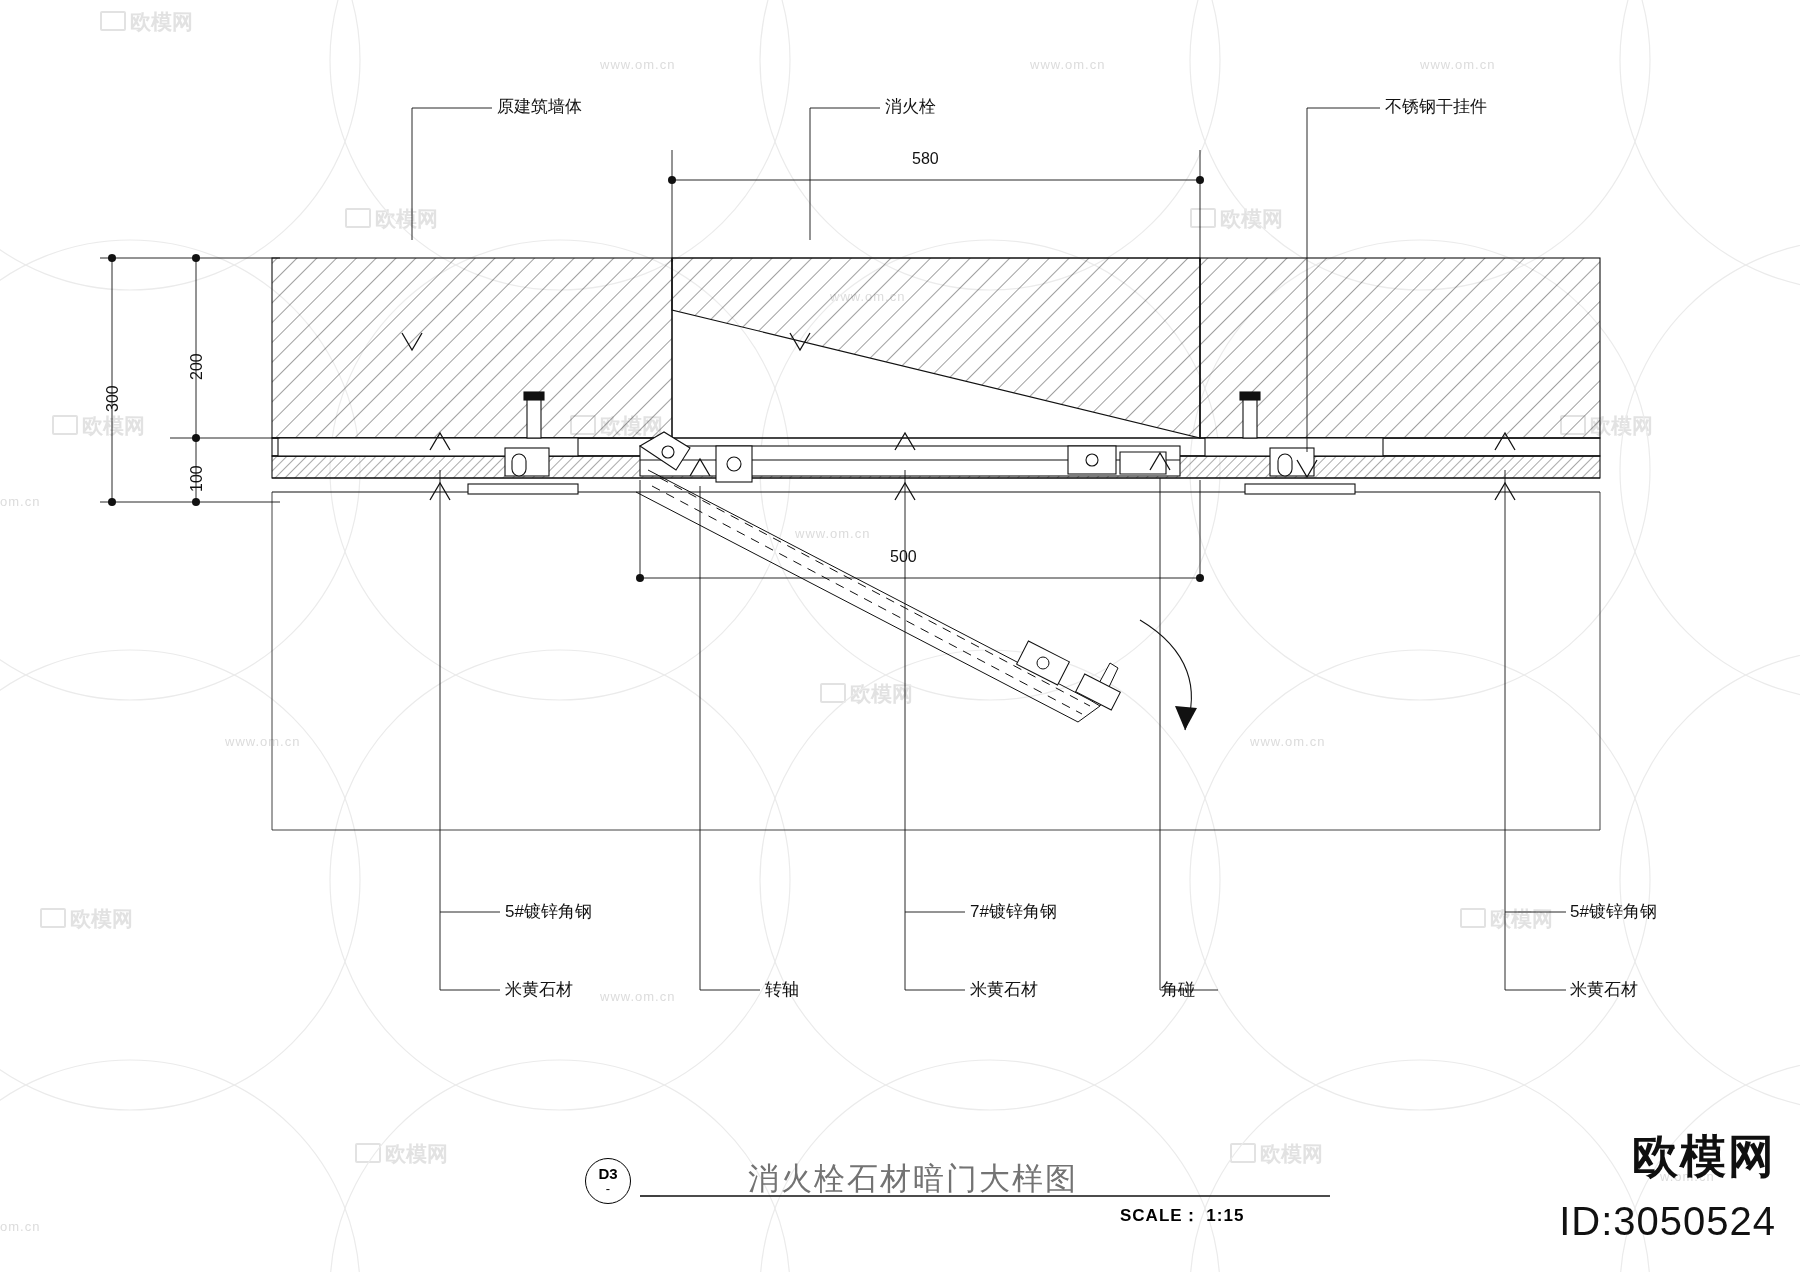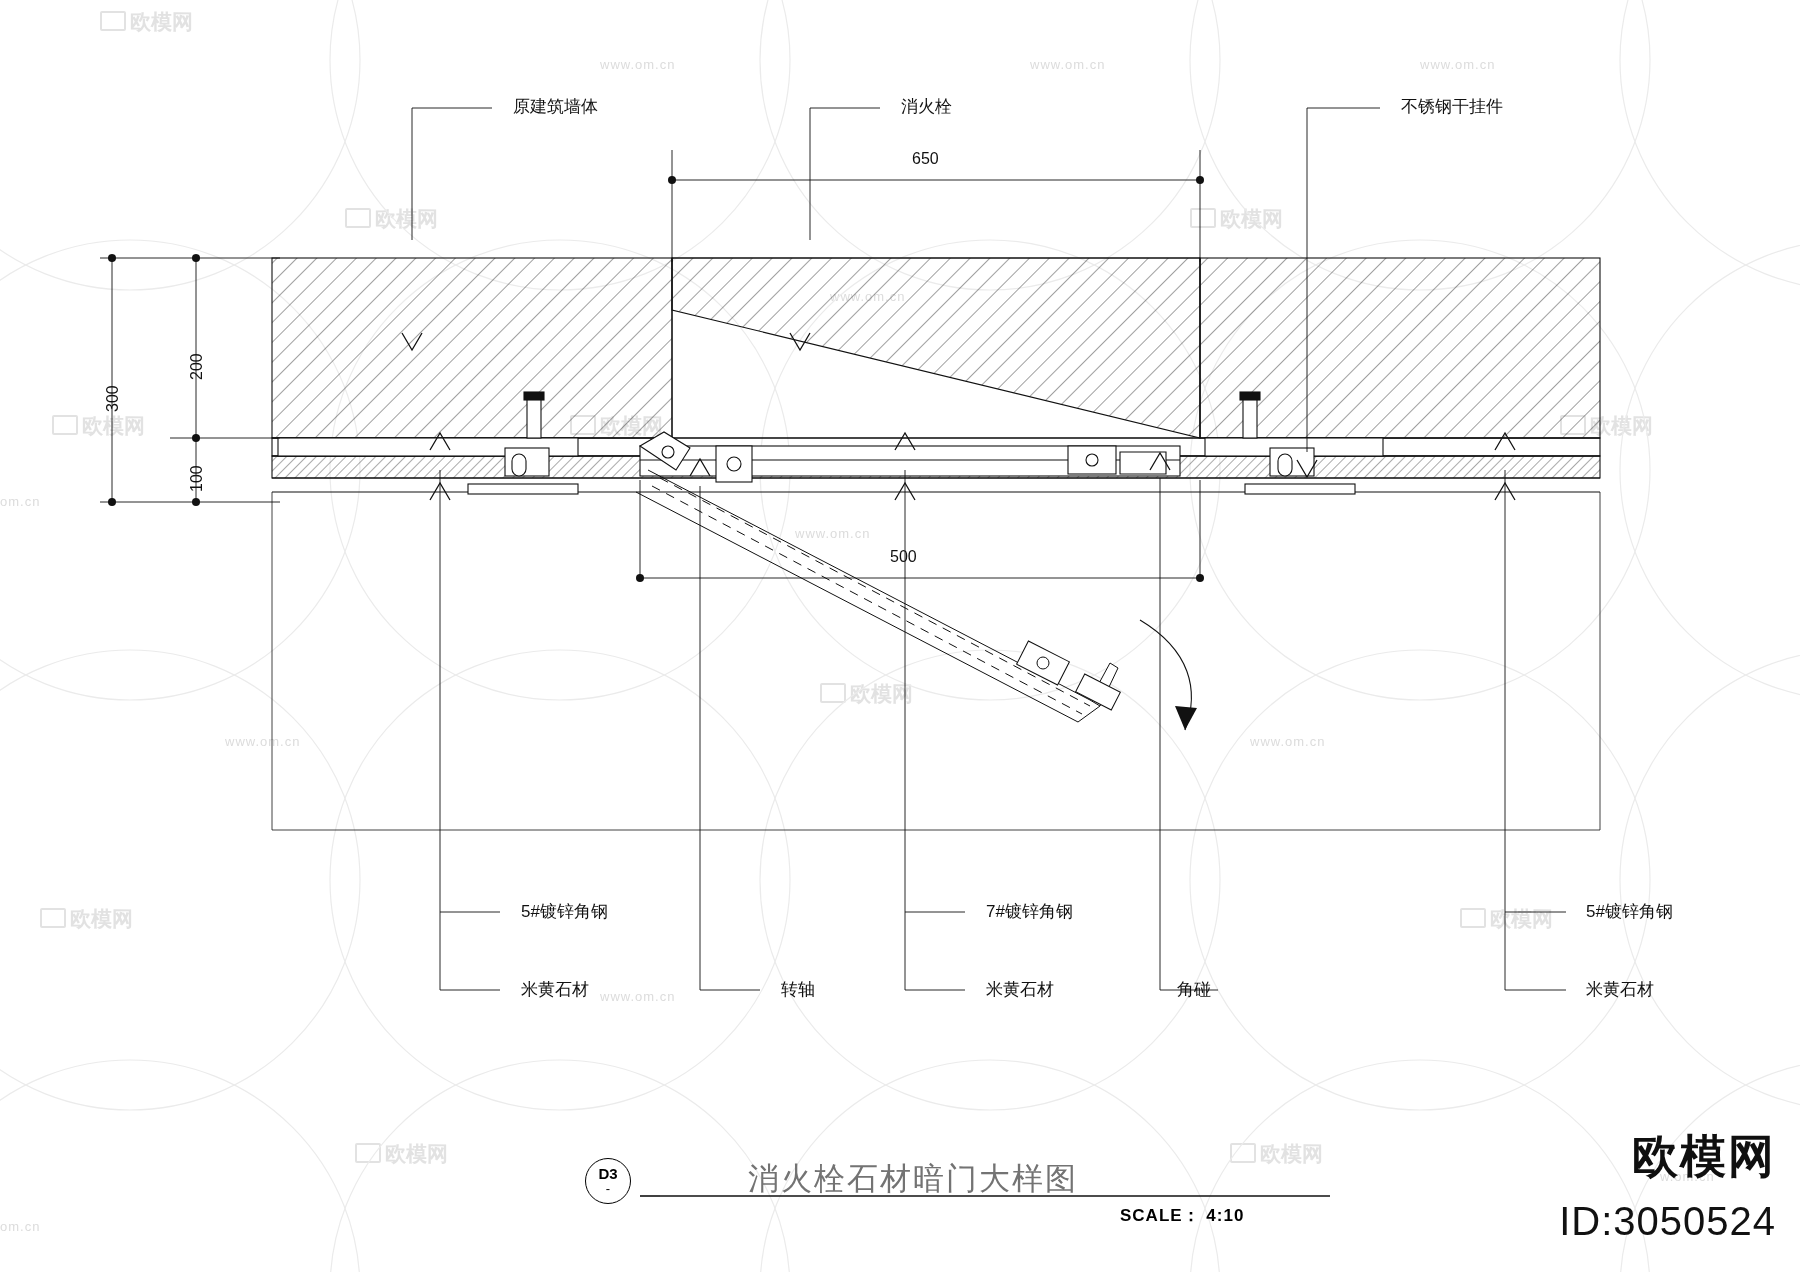--- a/index.html
+++ b/index.html
@@ -15,21 +15,21 @@
   .wm-text{font-size:13px;letter-spacing:1px;color:#dcdcdc;margin-top:39px;}
   .wm-logo{font-size:21px;font-weight:bold;color:#e2e2e2;}
   .wm-logo .cube{display:inline-block;width:22px;height:16px;margin-right:4px;
      border:2px solid #e2e2e2;border-radius:2px;vertical-align:-2px;}
 
   
   svg.draw{position:absolute;left:0;top:0;width:1800px;height:1272px;z-index:10;}
 
   
   .lbl{position:absolute;z-index:20;font-size:17px;color:#111;
-       font-family:"Liberation Sans",sans-serif;white-space:nowrap;margin-left:16px;}
+       font-family:"Liberation Sans",sans-serif;white-space:nowrap;}
   .dim{position:absolute;z-index:20;font-size:16px;color:#111;
        font-family:"Liberation Sans",sans-serif;white-space:nowrap;}
   .dim.vert{transform:rotate(-90deg);transform-origin:left top;}
 
   
   .title-main{position:absolute;z-index:20;font-size:31px;color:#737373;
         font-family:"Liberation Serif",serif;letter-spacing:2px;white-space:nowrap;}
   .title-scale{position:absolute;z-index:20;font-size:17px;font-weight:bold;
         letter-spacing:1px;color:#000;white-space:nowrap;}
   .tag-circle{position:absolute;z-index:20;width:44px;height:44px;border:1.4px solid #000;
@@ -265,38 +265,38 @@
 
       <line x1="660" y1="1196" x2="1330" y2="1196" stroke="#111" stroke-width="1.6"></line>
       <line x1="640" y1="1196" x2="660" y2="1196" stroke="#111" stroke-width="1.6"></line>
     </g>
   </svg>
 
   <div class="lbl" style="left:497px; top:95px;">原建筑墙体</div>
   <div class="lbl" style="left:885px; top:95px;">消火栓</div>
   <div class="lbl" style="left:1385px; top:95px;">不锈钢干挂件</div>
 
-  <div class="dim" style="left:912px; top:150px;">650</div>
+  <div class="dim" style="left:912px; top:150px;">580</div>
   <div class="dim" style="left:890px; top:548px;">500</div>
   <div class="dim vert" style="left:104px; top:412px;">300</div>
   <div class="dim vert" style="left:188px; top:380px;">200</div>
   <div class="dim vert" style="left:188px; top:492px;">100</div>
 
   <div class="lbl" style="left:505px;  top:900px;">5#镀锌角钢</div>
   <div class="lbl" style="left:970px;  top:900px;">7#镀锌角钢</div>
   <div class="lbl" style="left:1570px; top:900px;">5#镀锌角钢</div>
 
   <div class="lbl" style="left:505px;  top:978px;">米黄石材</div>
   <div class="lbl" style="left:765px;  top:978px;">转轴</div>
   <div class="lbl" style="left:970px;  top:978px;">米黄石材</div>
   <div class="lbl" style="left:1161px; top:978px;">角碰</div>
   <div class="lbl" style="left:1570px; top:978px;">米黄石材</div>
 
   <div class="tag-circle" style="left:585px; top:1158px;">
     <span class="t1">D3</span>
     <span class="t2">-</span>
   </div>
   <div class="title-main" style="left:748px; top:1158px;">消火栓石材暗门大样图</div>
-  <div class="title-scale" style="left:1120px; top:1204px;">SCALE： 4:10</div>
+  <div class="title-scale" style="left:1120px; top:1204px;">SCALE： 1:15</div>
 
   <div class="brand">欧模网</div>
   <div class="idtext">ID:3050524</div>
 </div>
 
 </body></html>

